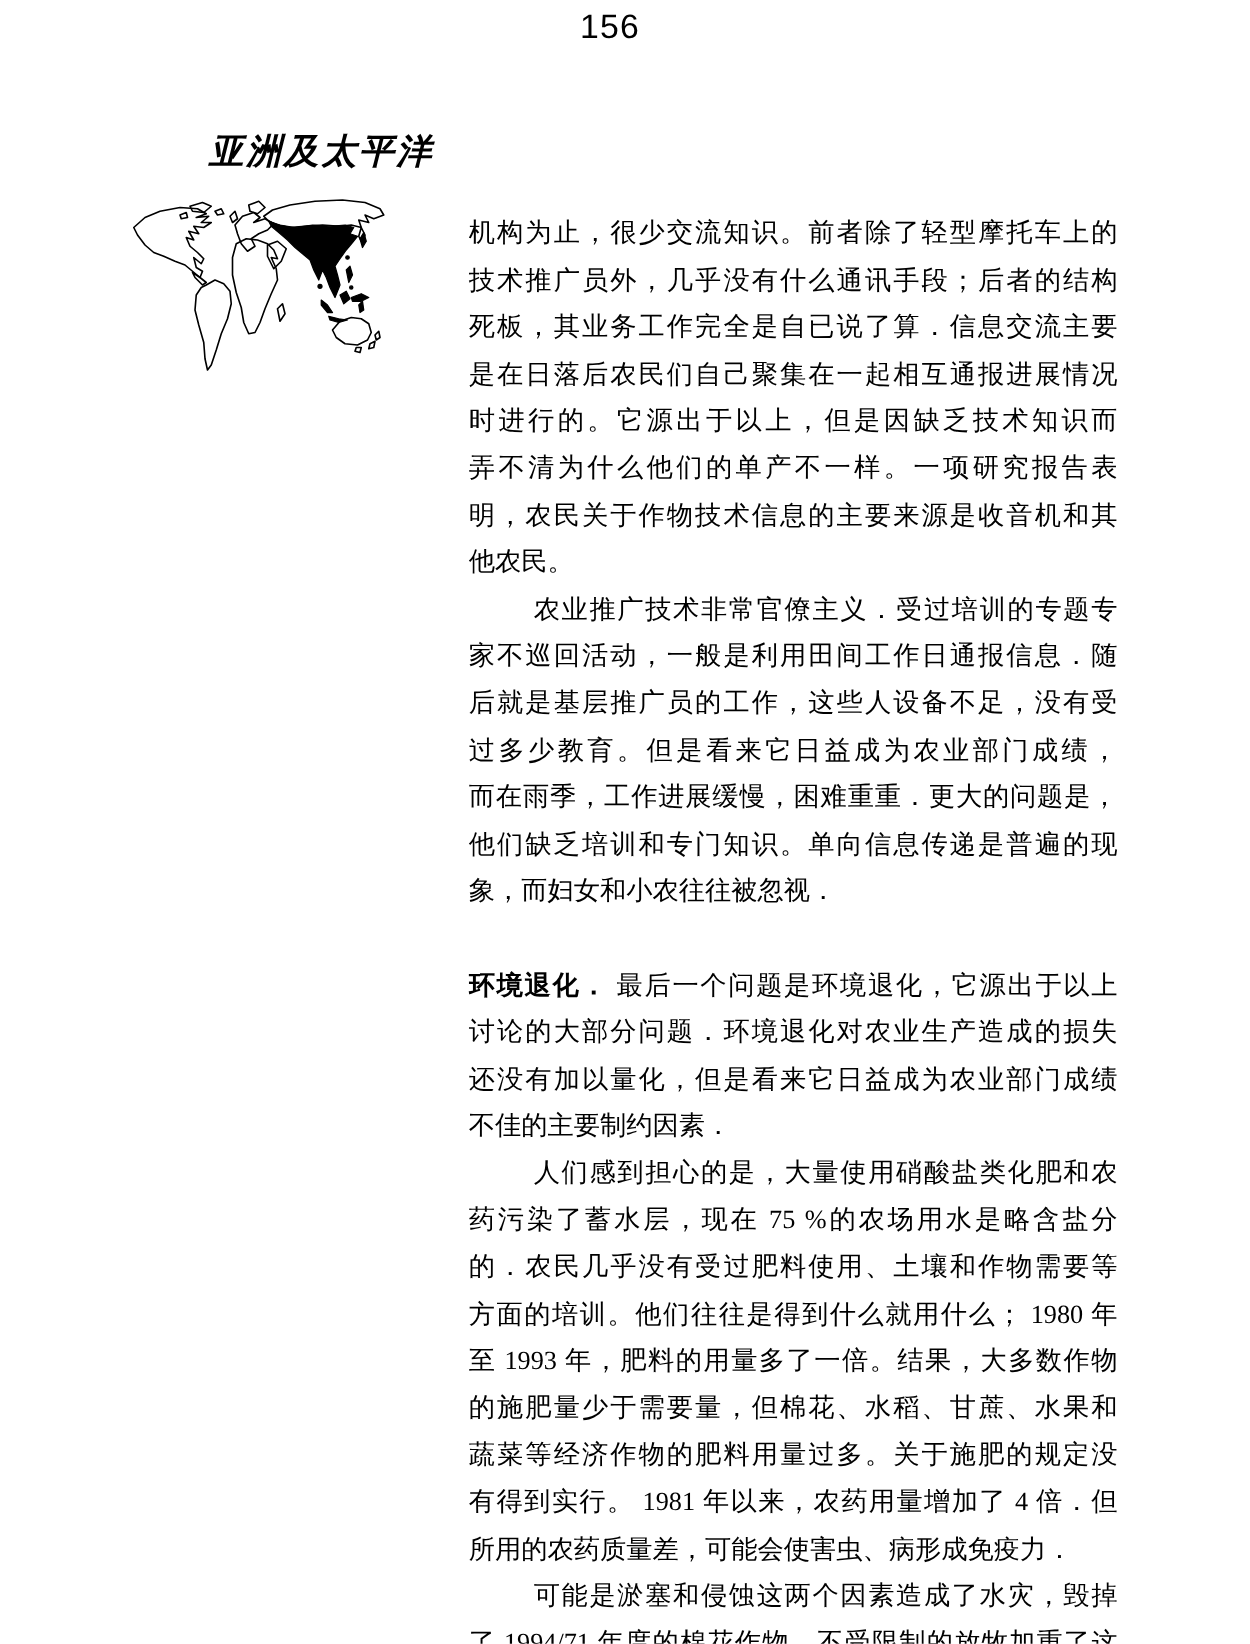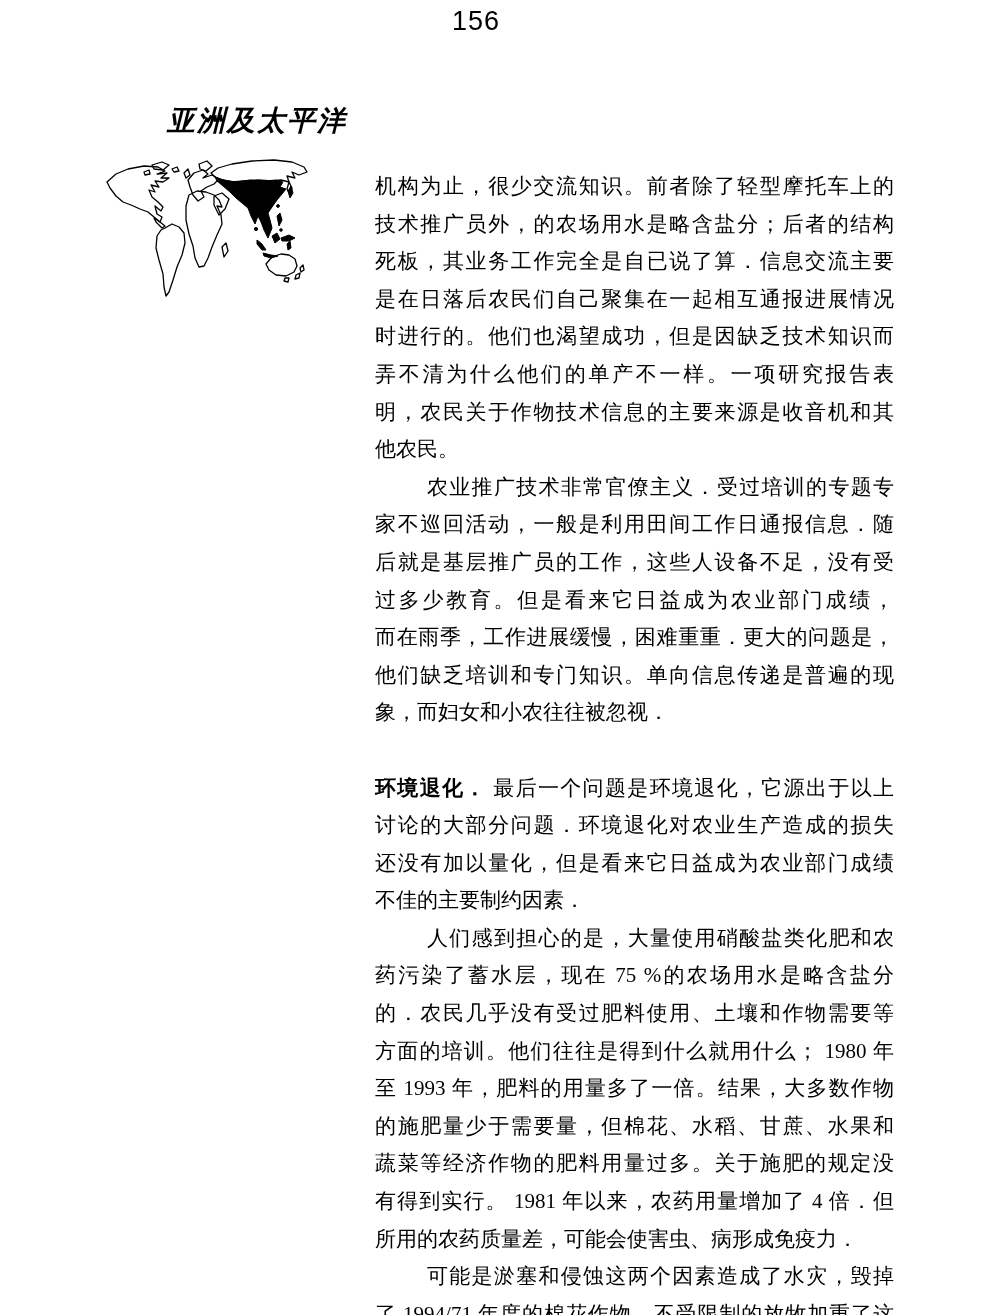--- a/index.html
+++ b/index.html
@@ -8,21 +8,21 @@
     background: #ffffff;
     color: #000000;
     font-family: "Liberation Serif", serif;
     position: relative;
     overflow: hidden;
   }
   .page-number {
     position: absolute;
     left: 452px; top: 6px;
     width: 60px;
-    text-align: left;
+    text-align: right;
     font-family: "Liberation Sans", sans-serif;
     font-size: 27px;
     letter-spacing: 1px;
   }
   .region-label {
     position: absolute;
     left: 167px; top: 102px;
     font-size: 28px;
     font-weight: bold;
     letter-spacing: 2px;
@@ -103,24 +103,24 @@
       <path d="M159,95 L167,97 L174,98 L167,100 L160,98 Z"></path>
       <path d="M183,86 L186,83 L187,90 L184,92 Z"></path>
       <path d="M177,80 L185,77 L191,80 L185,83 L178,83 Z"></path>
     </g>
   </svg>
 </div>
 
 <div class="text-column">
     <div class="para">
       <div class="line">机构为止，很少交流知识。前者除了轻型摩托车上的</div>
-      <div class="line">技术推广员外，的农场用水是略含盐分；后者的结构</div>
+      <div class="line">技术推广员外，几乎没有什么通讯手段；后者的结构</div>
       <div class="line">死板，其业务工作完全是自已说了算．信息交流主要</div>
       <div class="line">是在日落后农民们自己聚集在一起相互通报进展情况</div>
-      <div class="line">时进行的。他们也渴望成功，但是因缺乏技术知识而</div>
+      <div class="line">时进行的。它源出于以上，但是因缺乏技术知识而</div>
       <div class="line">弄不清为什么他们的单产不一样。一项研究报告表</div>
       <div class="line">明，农民关于作物技术信息的主要来源是收音机和其</div>
       <div class="line para-end">他农民。</div>
     </div>
     <div class="para">
       <div class="line indent">农业推广技术非常官僚主义．受过培训的专题专</div>
       <div class="line">家不巡回活动，一般是利用田间工作日通报信息．随</div>
       <div class="line">后就是基层推广员的工作，这些人设备不足，没有受</div>
       <div class="line">过多少教育。但是看来它日益成为农业部门成绩，</div>
       <div class="line">而在雨季，工作进展缓慢，困难重重．更大的问题是，</div>

